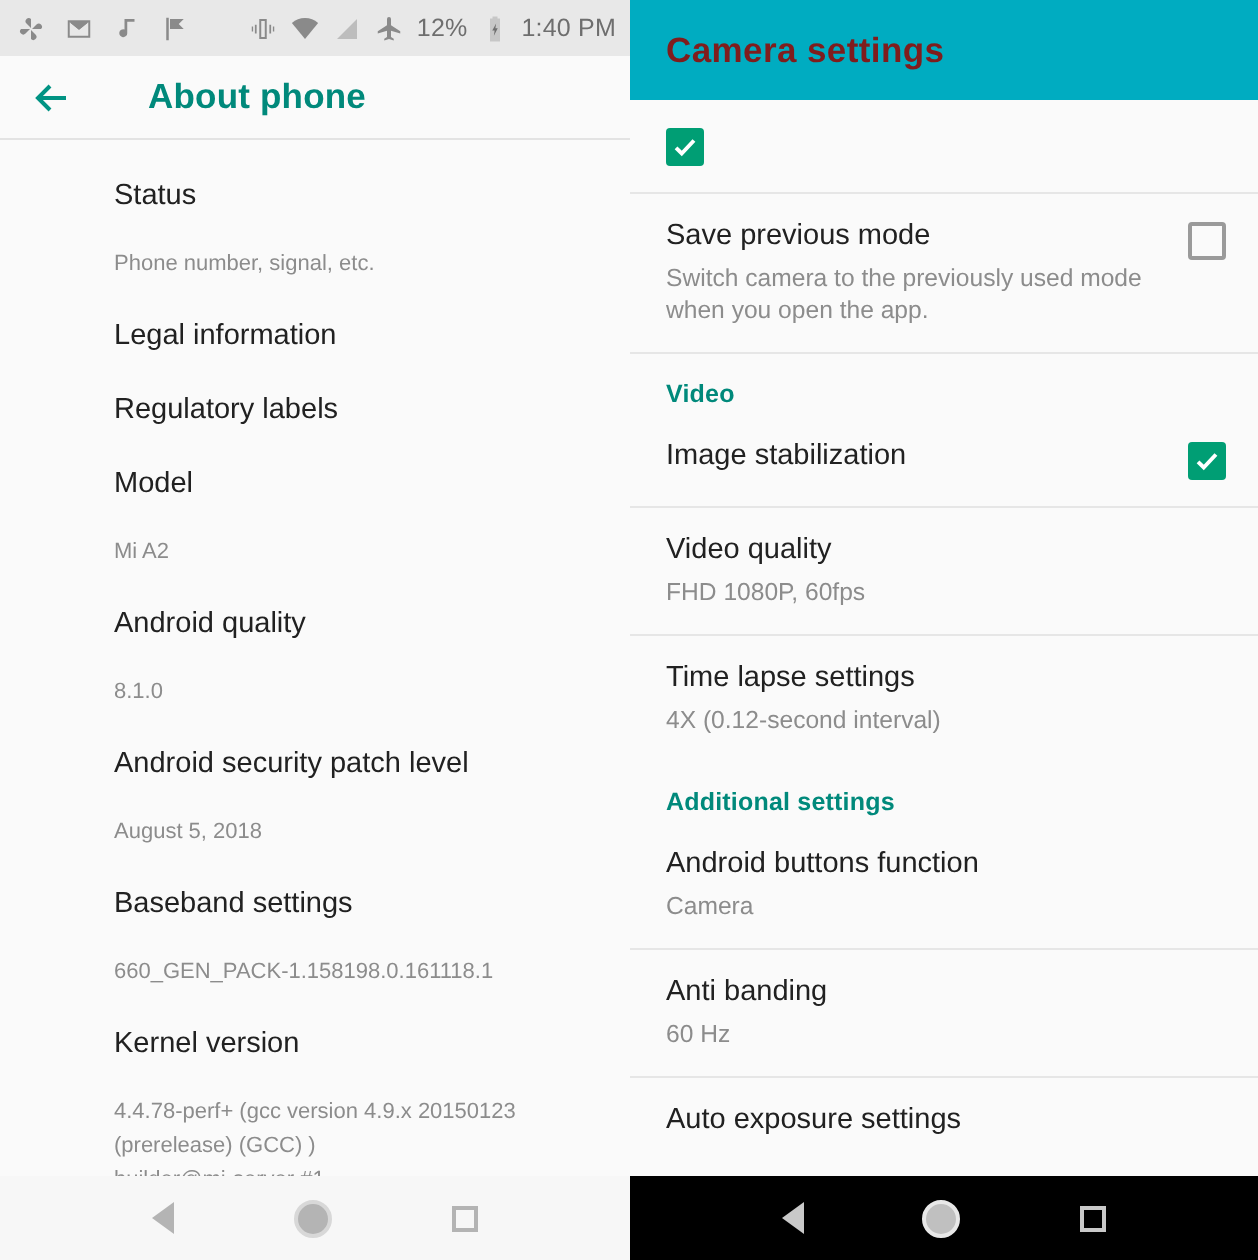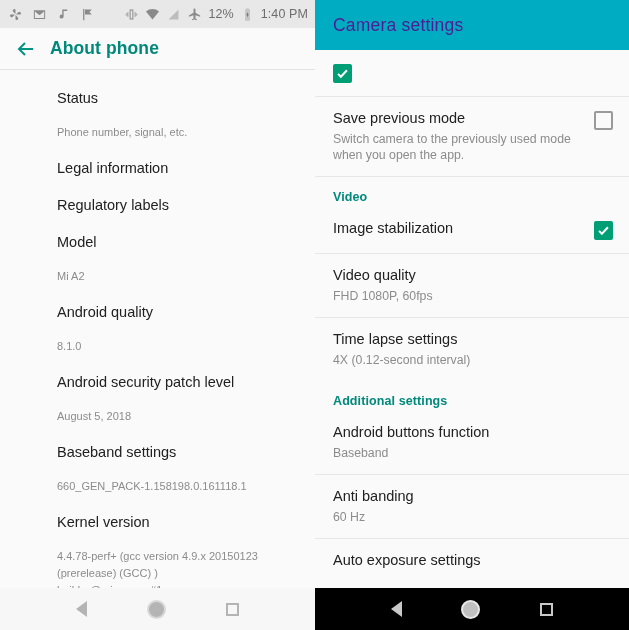--- a/index.html
+++ b/index.html
@@ -37,21 +37,21 @@
   .appbar-left {
     height: 42px; background: #fafafa;
     display: flex; align-items: center;
     padding-left: 14px;
     flex: 0 0 42px;
     border-bottom: 1px solid #e3e3e3;
   }
   .back-arrow { width: 24px; height: 24px; fill: none; stroke: #009383; stroke-width: 2; }
   .appbar-title-left {
     font-size: 17.5px; font-weight: bold; color: #00897b;
-    margin-left: 12px; letter-spacing: .1px; text-align: center;
+    margin-left: 36px; letter-spacing: .1px; text-align: center;
   }
 
   .list-left { flex: 1 1 auto; overflow: hidden; background: #fafafa; padding-top: 10px; }
   .row {
     padding: 9px 16px 9px 57px;
   }
   .row-title {
     font-size: 14.5px; color: #212121; line-height: 19px;
   }
   .row-sub {
@@ -82,21 +82,21 @@
     background: #fafafa;
     display: flex; flex-direction: column;
   }
   .appbar-right {
     height: 50px; flex: 0 0 50px;
     background: #00acc1;
     display: flex; align-items: center;
     padding-left: 18px;
   }
   .appbar-title-right {
-    font-size: 17.5px; font-weight: normal; color: #4c1d95; letter-spacing: .2px;
+    font-size: 17.5px; font-weight: bold; color: #7f1d1d; letter-spacing: .2px;
   }
   .list-right { flex: 1 1 auto; overflow: hidden; background: #fafafa; }
 
   .pref {
     display: flex; align-items: flex-start;
     padding: 12px 16px 13px 18px;
     position: relative;
   }
   .pref-text { flex: 1 1 auto; padding-right: 8px; }
   .pref-title { font-size: 14.5px; color: #212121; line-height: 19px; }
@@ -265,21 +265,21 @@
           <div class="pref-title">Time lapse settings</div>
           <div class="pref-sub">4X (0.12-second interval)</div>
         </div>
       </div>
 
       <div class="section-head">Additional settings</div>
 
       <div class="pref">
         <div class="pref-text">
           <div class="pref-title">Android buttons function</div>
-          <div class="pref-sub">Baseband</div>
+          <div class="pref-sub">Camera</div>
         </div>
       </div>
       <div class="divider"></div>
 
       <div class="pref">
         <div class="pref-text">
           <div class="pref-title">Anti banding</div>
           <div class="pref-sub">60 Hz</div>
         </div>
       </div>

